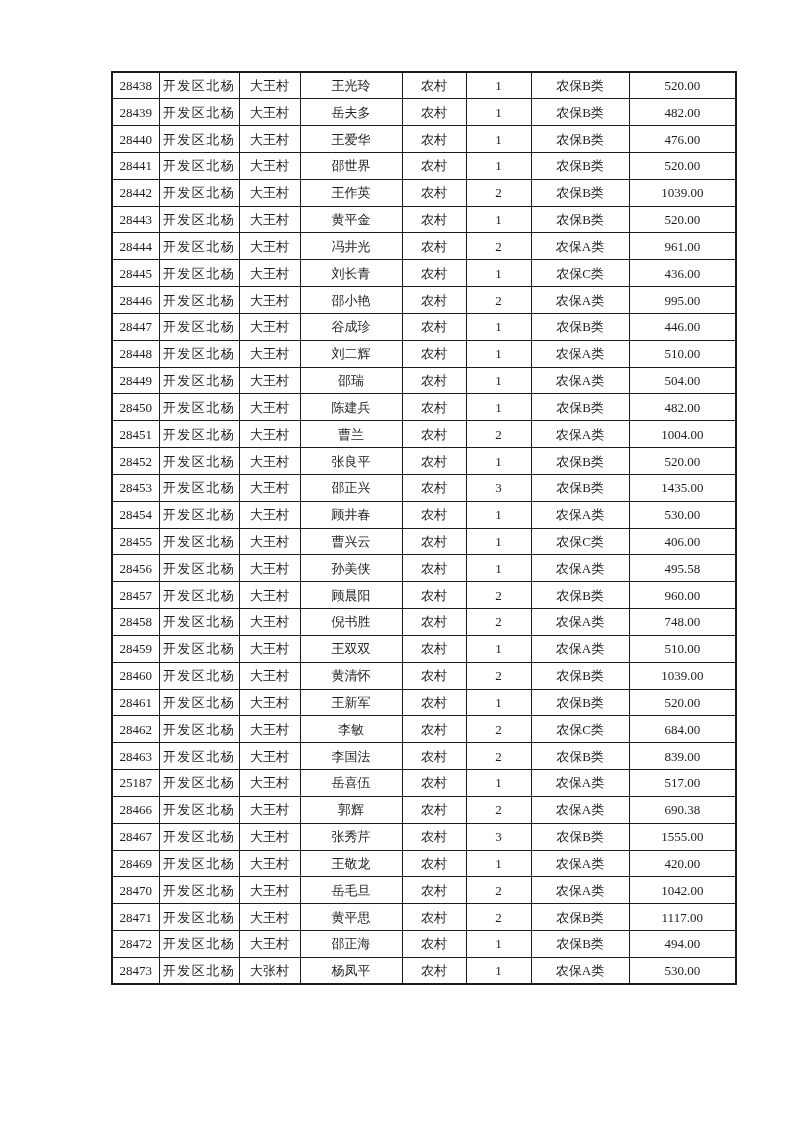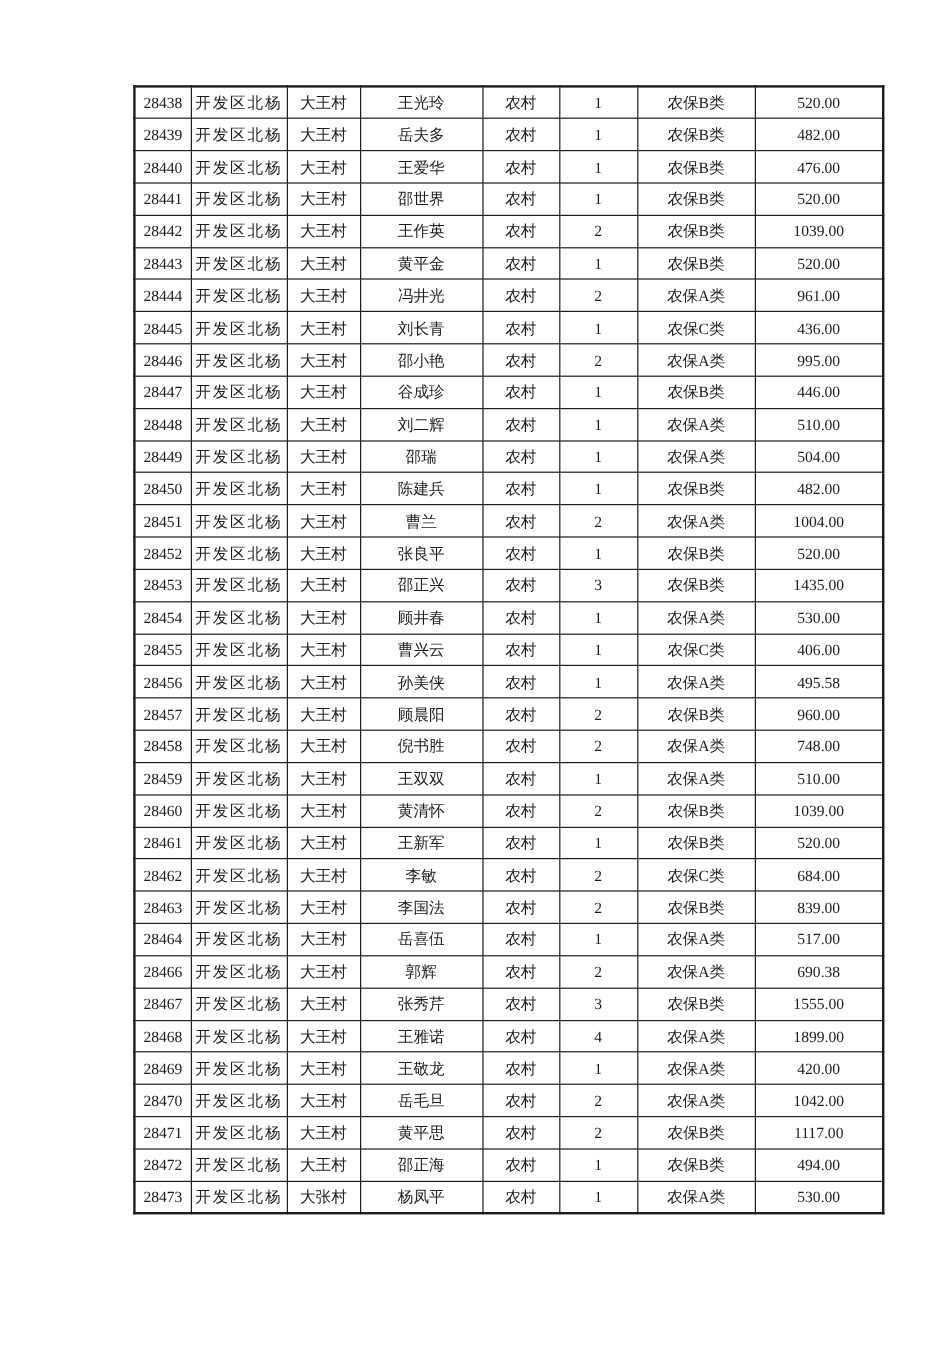--- a/index.html
+++ b/index.html
@@ -312,21 +312,21 @@
     <td class="c-id">28463</td>
     <td class="c-district">开发区北杨</td>
     <td class="c-village">大王村</td>
     <td class="c-name">李国法</td>
     <td class="c-residence">农村</td>
     <td class="c-count">2</td>
     <td class="c-insurance">农保B类</td>
     <td class="c-amount">839.00</td>
   </tr>
         <tr>
-    <td class="c-id">28464</td>
+    <td class="c-id">25187</td>
     <td class="c-district">开发区北杨</td>
     <td class="c-village">大王村</td>
     <td class="c-name">岳喜伍</td>
     <td class="c-residence">农村</td>
     <td class="c-count">1</td>
     <td class="c-insurance">农保A类</td>
     <td class="c-amount">517.00</td>
   </tr>
         <tr>
     <td class="c-id">28466</td>
@@ -340,30 +340,20 @@
   </tr>
         <tr>
     <td class="c-id">28467</td>
     <td class="c-district">开发区北杨</td>
     <td class="c-village">大王村</td>
     <td class="c-name">张秀芹</td>
     <td class="c-residence">农村</td>
     <td class="c-count">3</td>
     <td class="c-insurance">农保B类</td>
     <td class="c-amount">1555.00</td>
-  </tr>
-        <tr>
-    <td class="c-id">28468</td>
-    <td class="c-district">开发区北杨</td>
-    <td class="c-village">大王村</td>
-    <td class="c-name">王雅诺</td>
-    <td class="c-residence">农村</td>
-    <td class="c-count">4</td>
-    <td class="c-insurance">农保A类</td>
-    <td class="c-amount">1899.00</td>
   </tr>
         <tr>
     <td class="c-id">28469</td>
     <td class="c-district">开发区北杨</td>
     <td class="c-village">大王村</td>
     <td class="c-name">王敬龙</td>
     <td class="c-residence">农村</td>
     <td class="c-count">1</td>
     <td class="c-insurance">农保A类</td>
     <td class="c-amount">420.00</td>

